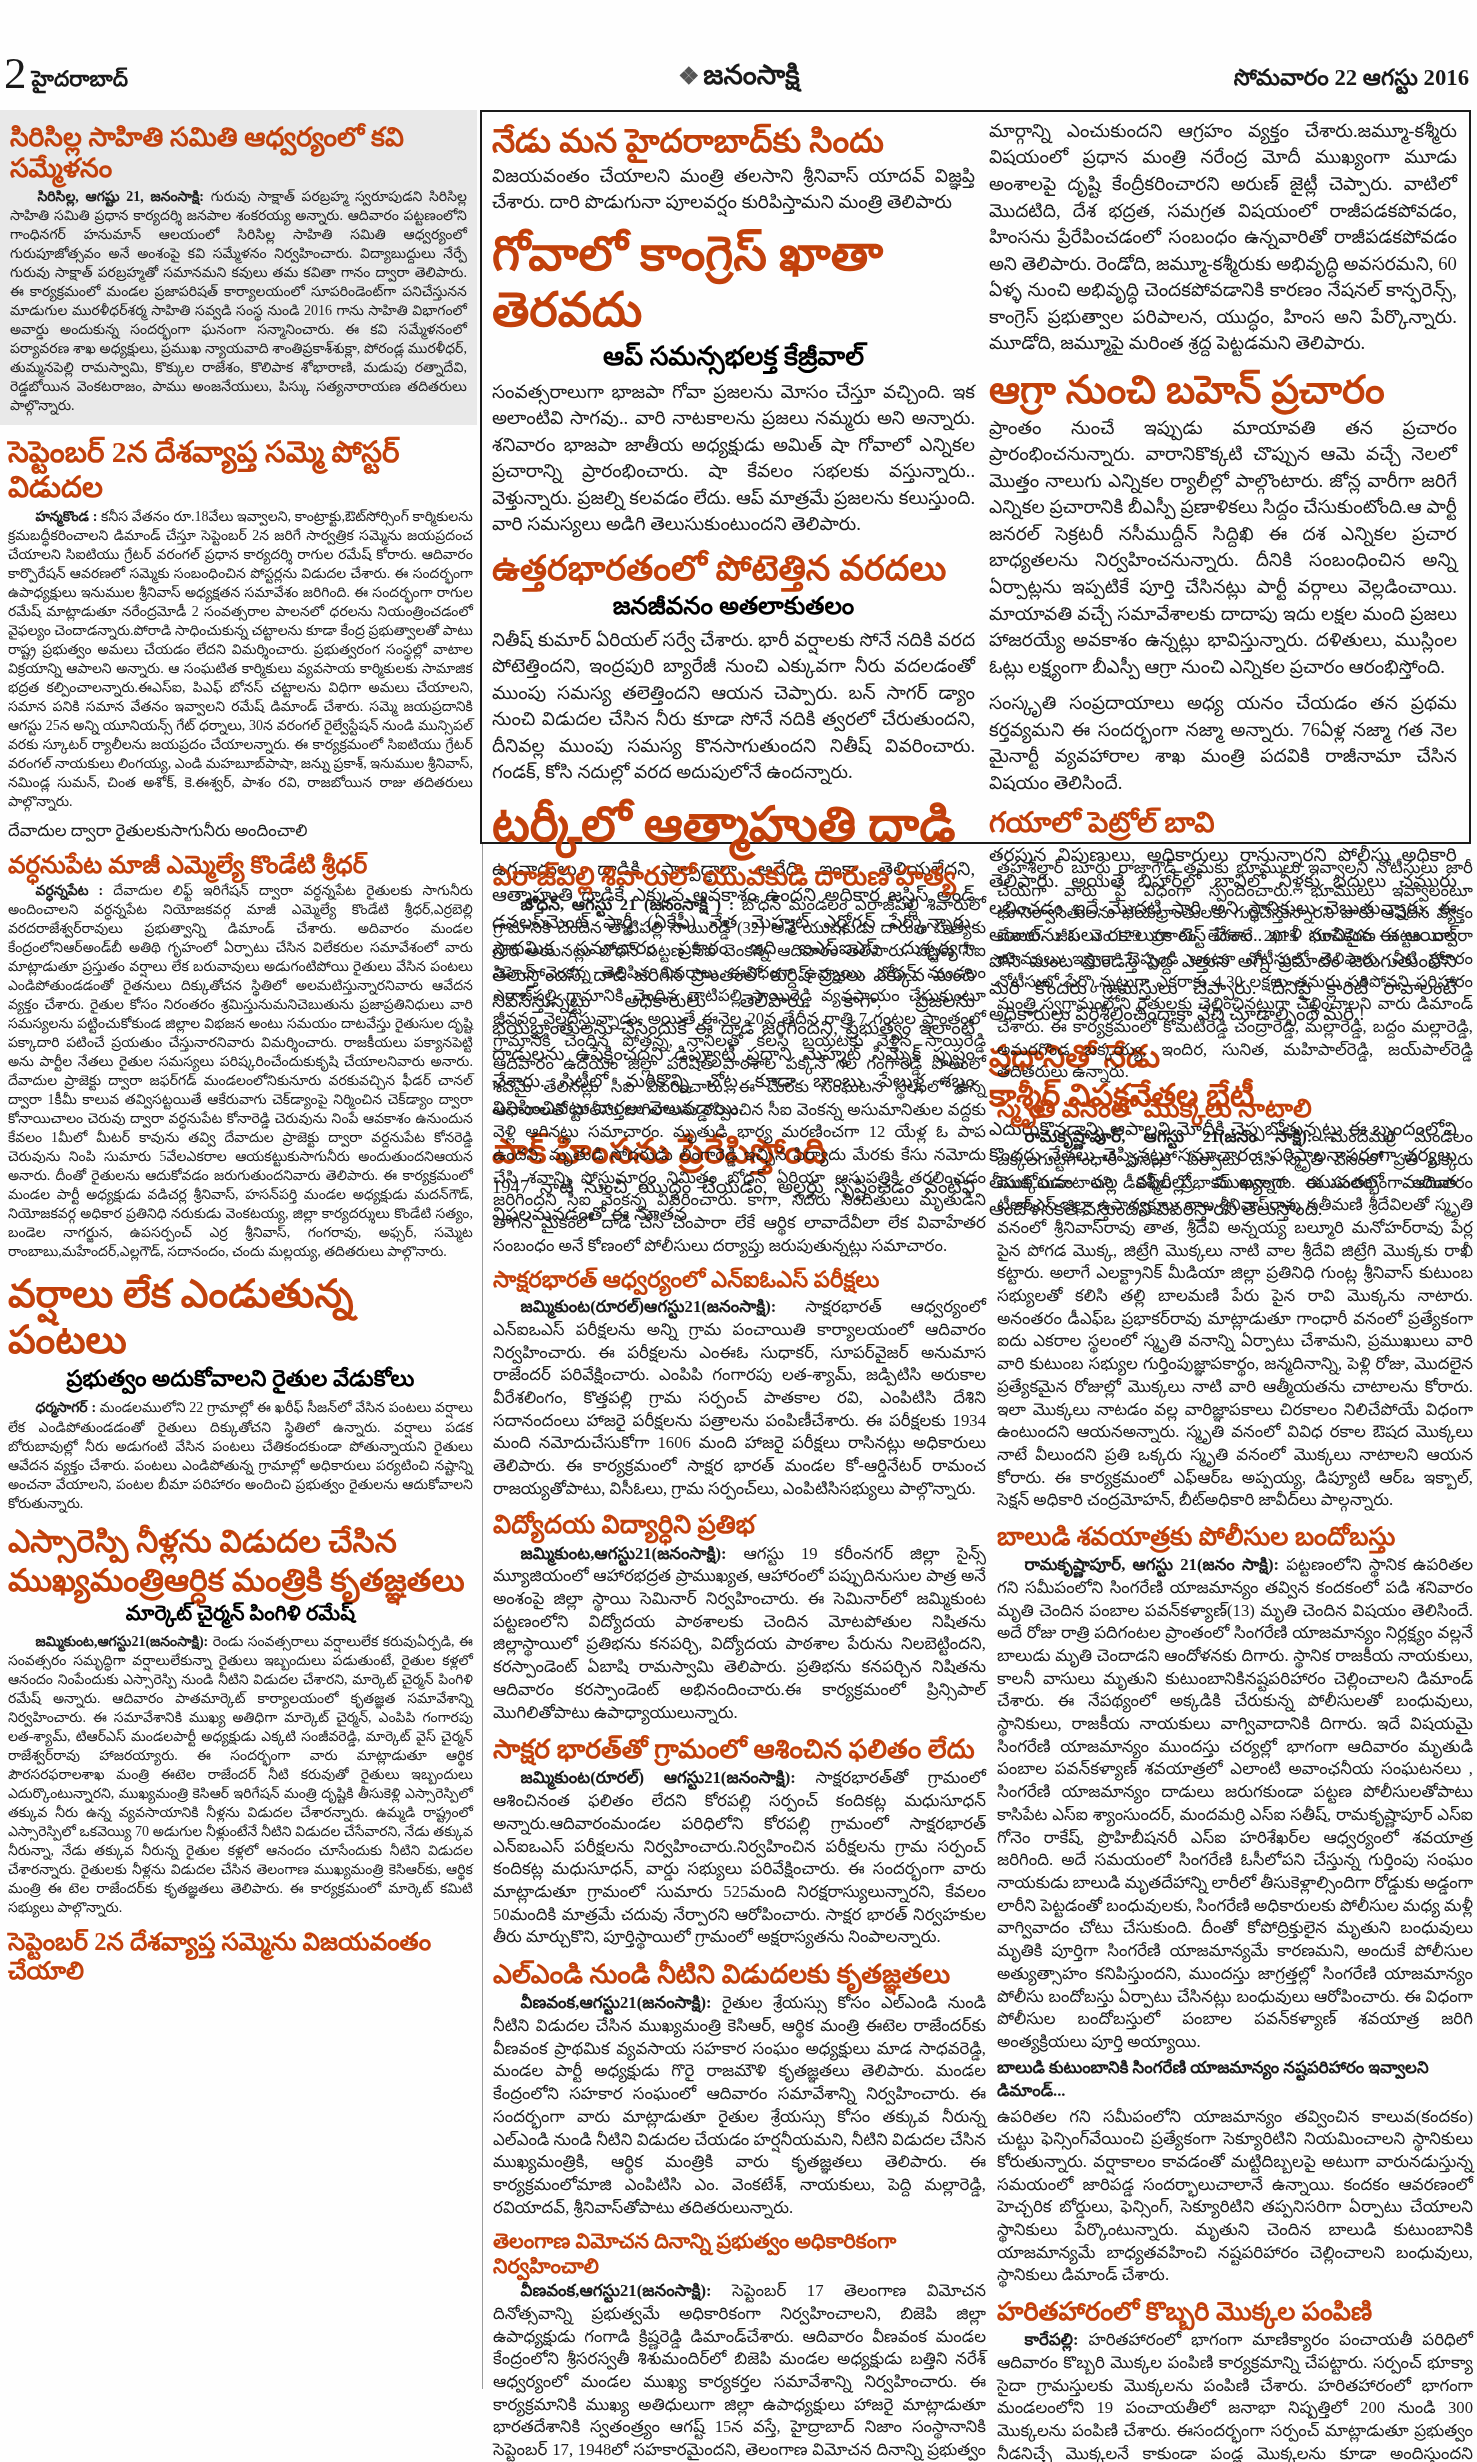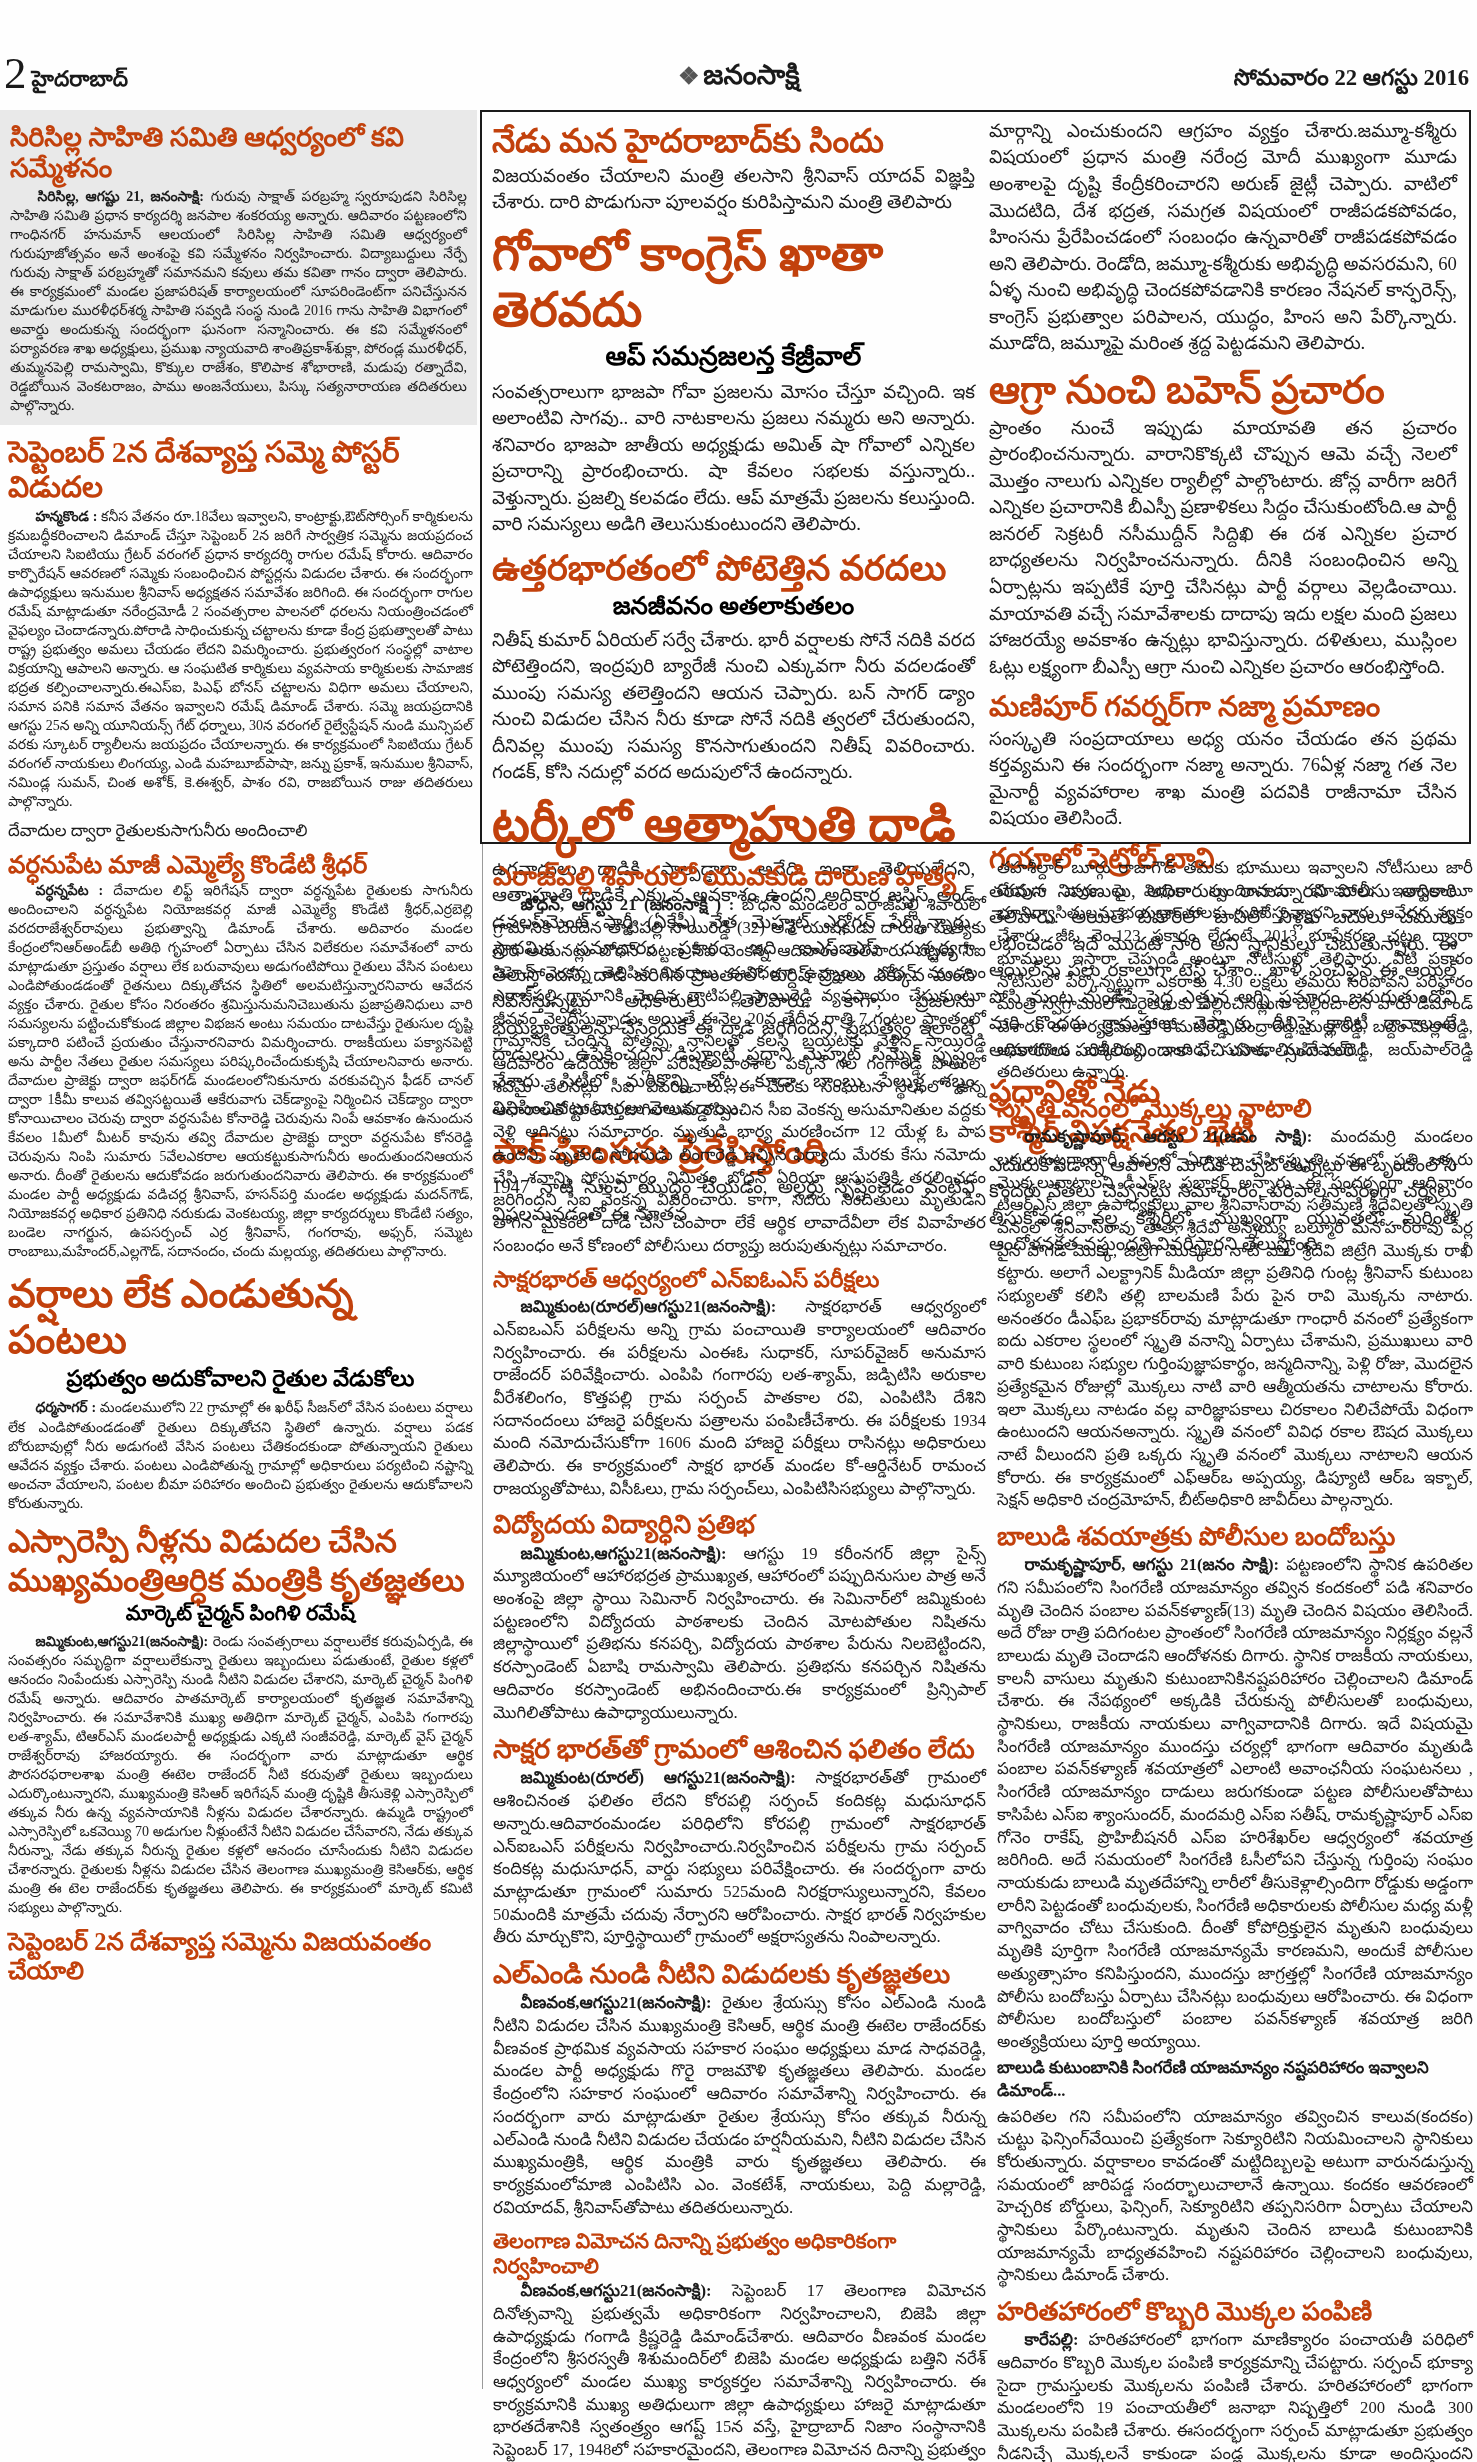--- a/index.html
+++ b/index.html
@@ -85,21 +85,21 @@
     </div>
 
   <div id="newsbox" class="col">
     <div id="box-center">
         <article>
           <h2 class="hl h36" style="margin: 5.9px 0px 2px;">నేడు మన హైదరాబాద్‌కు సిందు</h2>
           <p class="body">విజయవంతం చేయాలని మంత్రి తలసాని శ్రీనివాస్ యాదవ్ విజ్ఞప్తి చేశారు. దారి పొడుగునా పూలవర్షం కురిపిస్తామని మంత్రి తెలిపారు</p>
         </article>
         <article>
           <h2 class="hl h44" style="margin: 5.9px 0px 2px;">గోవాలో కాంగ్రెస్ ఖాతా తెరవదు</h2>
-          <div class="sub s28">ఆప్ సమన్రజలన్త కేజ్రీవాల్</div>
+          <div class="sub s28">ఆప్ సమన్సభలక్త కేజ్రీవాల్</div>
           <p class="body">సంవత్సరాలుగా భాజపా గోవా ప్రజలను మోసం చేస్తూ వచ్చింది. ఇక అలాంటివి సాగవు.. వారి నాటకాలను ప్రజలు నమ్మరు అని అన్నారు. శనివారం భాజపా జాతీయ అధ్యక్షుడు అమిత్ షా గోవాలో ఎన్నికల ప్రచారాన్ని ప్రారంభించారు. షా కేవలం సభలకు వస్తున్నారు.. వెళ్తున్నారు. ప్రజల్ని కలవడం లేదు. ఆప్ మాత్రమే ప్రజలను కలుస్తుంది. వారి సమస్యలు అడిగి తెలుసుకుంటుందని తెలిపారు.</p>
         </article>
         <article>
           <h2 class="hl h38" style="margin: 1px 0px 2px;">ఉత్తరభారతంలో పోటెత్తిన వరదలు</h2>
           <div class="sub s26">జనజీవనం అతలాకుతలం</div>
           <p class="body">నితీష్ కుమార్ ఏరియల్ సర్వే చేశారు. భారీ వర్షాలకు సోనే నదికి వరద పోటెత్తిందని, ఇంద్రపురి బ్యారేజీ నుంచి ఎక్కువగా నీరు వదలడంతో ముంపు సమస్య తలెత్తిందని ఆయన చెప్పారు. బన్ సాగర్ డ్యాం నుంచి విడుదల చేసిన నీరు కూడా సోనే నదికి త్వరలో చేరుతుందని, దీనివల్ల ముంపు సమస్య కొనసాగుతుందని నితీష్ వివరించారు. గండక్, కోసి నదుల్లో వరద అదుపులోనే ఉందన్నారు.</p>
         </article>
         <article>
           <h2 class="hl h52" style="margin: 5.9px 0px 2px;">టర్కీలో ఆత్మాహుతి దాడి</h2>
           <p class="body">ఉగ్రవాదులు దాడికి పాల్పడ్డారా అనేది ఇంకా తెలియలేదని, ఆత్మాహుతి దాడికే ఎక్కువ అవకాశం ఉందని అధికార జస్టిస్ అండ్ డవలప్‌మెంట్ పార్టీ (ఏకేపీ) నేత మెహ్మట్ ఎర్గోగన్ పేర్కొన్నారు. ప్రాథమిక సమాచారం ప్రకారం ఇది ఐఎస్ఐఎస్ దుశ్చర్యగా తెలుస్తోందని, దాడి జరిగిన ప్రాంతంలో కుర్దిష్ ప్రజలు ఎక్కువ మంది నివసిస్తున్నట్టు అధికారులు తెలిపారు. కాగా, ప్రజలను భయభ్రాంతులను చేసేందుకే ఈ దాడి జరిగిందని, ప్రభుత్వం ఇలాంటి దాడులను ఉపేక్షించదని డిప్యూటీ ప్రధాని మెహ్మట్ సిమ్సెక్ స్పష్టం చేశారు. సిటీలో మరికొన్ని చోట్ల కూడా బాంబు పేలుళ్ల శబ్దం వినిపించినట్టు వార్తలు వెలువడ్డాయి.</p>
@@ -111,21 +111,20 @@
       </div>
     <div id="box-right">
         <article>
           <p class="body">మార్గాన్ని ఎంచుకుందని ఆగ్రహం వ్యక్తం చేశారు.జమ్మూ-కశ్మీరు విషయంలో ప్రధాన మంత్రి నరేంద్ర మోదీ ముఖ్యంగా మూడు అంశాలపై దృష్టి కేంద్రీకరించారని అరుణ్ జైట్లీ చెప్పారు. వాటిలో మొదటిది, దేశ భద్రత, సమగ్రత విషయంలో రాజీపడకపోవడం, హింసను ప్రేరేపించడంలో సంబంధం ఉన్నవారితో రాజీపడకపోవడం అని తెలిపారు. రెండోది, జమ్మూ-కశ్మీరుకు అభివృద్ధి అవసరమని, 60 ఏళ్ళ నుంచి అభివృద్ధి చెందకపోవడానికి కారణం నేషనల్ కాన్ఫరెన్స్, కాంగ్రెస్ ప్రభుత్వాల పరిపాలన, యుద్ధం, హింస అని పేర్కొన్నారు. మూడోది, జమ్మూపై మరింత శ్రద్ద పెట్టడమని తెలిపారు.</p>
         </article>
         <article>
           <h2 class="hl h42" style="margin: 5.9px 0px 2px;">ఆగ్రా నుంచి బహెన్ ప్రచారం</h2>
           <p class="body">ప్రాంతం నుంచే ఇప్పుడు మాయావతి తన ప్రచారం ప్రారంభించనున్నారు. వారానికొక్కటి చొప్పున ఆమె వచ్చే నెలలో మొత్తం నాలుగు ఎన్నికల ర్యాలీల్లో పాల్గొంటారు. జోన్ల వారీగా జరిగే ఎన్నికల ప్రచారానికి బీఎస్పీ ప్రణాళికలు సిద్దం చేసుకుంటోంది.ఆ పార్టీ జనరల్ సెక్రటరీ నసీముద్దీన్ సిద్దిఖి ఈ దశ ఎన్నికల ప్రచార బాధ్యతలను నిర్వహించనున్నారు. దీనికి సంబంధించిన అన్ని ఏర్పాట్లను ఇప్పటికే పూర్తి చేసినట్లు పార్టీ వర్గాలు వెల్లడించాయి. మాయావతి వచ్చే సమావేశాలకు దాదాపు ఇదు లక్షల మంది ప్రజలు హాజరయ్యే అవకాశం ఉన్నట్లు భావిస్తున్నారు. దళితులు, ముస్లింల ఓట్లు లక్ష్యంగా బీఎస్పీ ఆగ్రా నుంచి ఎన్నికల ప్రచారం ఆరంభిస్తోంది.</p>
         </article>
         <article>
-          <h2 class="hl h30" style="margin: 5.9px 0px 2px;">మణిపూర్ గవర్నర్‌గా నజ్మా ప్రమాణం</h2>
           <p class="body">సంస్కృతి సంప్రదాయాలు అధ్య యనం చేయడం తన ప్రథమ కర్తవ్యమని ఈ సందర్భంగా నజ్మా అన్నారు. 76ఏళ్ల నజ్మా గత నెల మైనార్టీ వ్యవహారాల శాఖ మంత్రి పదవికి రాజీనామా చేసిన విషయం తెలిసిందే.</p>
         </article>
         <article>
           <h2 class="hl h30" style="margin: 5.9px 0px 2px;">గయాలో పెట్రోల్ బావి</h2>
           <p class="body">తరపున నిపుణులు, అధికారులు రానున్నారని పోలీసు అధికారి తెలిపారు. అయితే బిహార్‌లో బావిలో నీళ్లకు బదులు చమురు లభించడం ఇదే మొదటి సారి అని స్థానికులు చెబుతున్నారు. ఈ ఆయిల్‌ను పలు రకాలుగా టెస్ట్ చేశాం.. ఖాళీ సంచిపైన ఈ ఆయిల్ పోసి మంట మండిస్తే పెద్ద ఎత్తున అగ్ని ప్రమాదం జరుగుతుందోని మరి కొందరు గ్రామస్తులు చెప్పారు. దీనిపై క్లారిటీ రావాలంటే అధికారులు పరిశీలించిందాకా వేచి చూడాల్సిందే మరి.!</p>
         </article>
         <article>
           <h2 class="hl h33" style="margin: 5.9px 0px 2px;">ప్రధానితో నేడు</h2>
           <h2 class="hl h33" style="margin: 0px 0px 2px;">కాశ్మీర్ విపక్షనేతల భేటీ</h2>
           <p class="body">ఎదురుకొనడాన్ని ఆపాలని మోదీకి చెప్పబోతున్నట్లు ఈ బృందంలోని కొందరు నేతలు చెప్పినట్లు సమాచారం. పరిపాలనాపరంగా చర్యలు తీసుకోవడం వల్ల కశ్మీరీల్లో, ముఖ్యంగా యువతలో మరింత ఆందోళనకత వస్తుందని వివరిస్తారని తెలుస్తోంది.</p>

